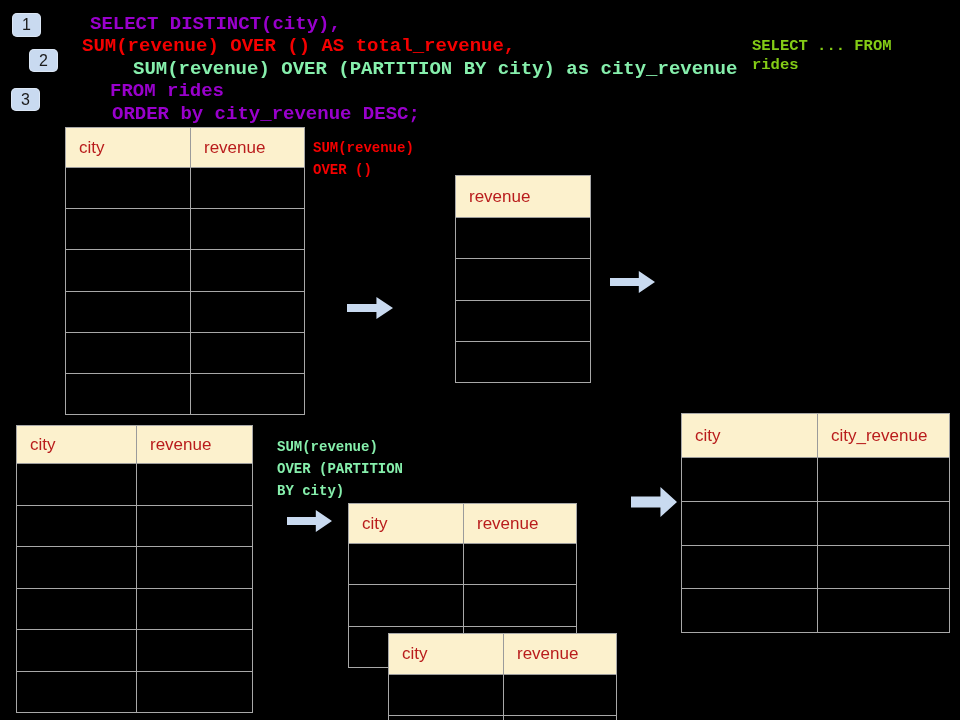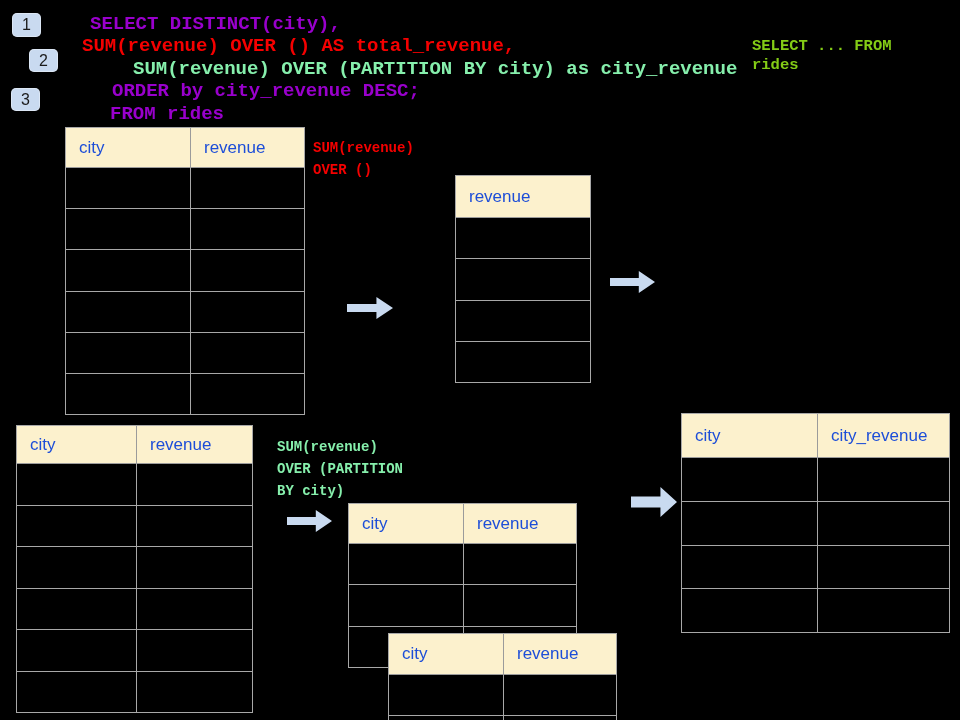--- a/index.html
+++ b/index.html
@@ -42,21 +42,21 @@
     position:absolute;background:#000;
     border:1px solid #A8A8A8;box-sizing:border-box;
     display:flex;flex-direction:column;
   }
   .thead{
     display:flex;background:#FCF1CD;border-bottom:1px solid #9b9b9b;
     box-sizing:border-box;flex:none;
   }
   .th{
     display:flex;align-items:center;box-sizing:border-box;
-    padding-left:13px;font-size:17px;color:#1d4ed8;
+    padding-left:13px;font-size:17px;color:#b91c1c;
   }
   .th:not(:last-child){border-right:1px solid #9b9b9b;}
   .tbody{display:flex;flex-direction:column;flex:1;}
   .trow{display:flex;flex:1;box-sizing:border-box;}
   .trow + .trow{border-top:1px solid #A8A8A8;}
   .tcell{box-sizing:border-box;height:100%;}
   .tcell:not(:last-child){border-right:1px solid #A8A8A8;}
 
   
   .t1 .th1,.t1 .tcell:nth-child(1){width:125px;}
@@ -83,22 +83,22 @@
 <body>
 
 <div class="badge" style="left:12px;top:13px;width:29px;height:24px;">1</div>
 <div class="badge" style="left:29px;top:49px;width:29px;height:23px;">2</div>
 <div class="badge" style="left:11px;top:88px;width:29px;height:23px;">3</div>
 
 <div class="abs" style="left:0;top:13px;">
   <div class="code-line c-purple" style="padding-left:90px;">SELECT DISTINCT(city),</div>
   <div class="code-line c-red" style="padding-left:82px;">SUM(revenue) OVER () AS total_revenue,</div>
   <div class="code-line c-green" style="padding-left:133px;">SUM(revenue) OVER (PARTITION BY city) as city_revenue</div>
+  <div class="code-line c-purple" style="padding-left:110px;">FROM rides</div>
   <div class="code-line c-purple" style="padding-left:112px;">ORDER by city_revenue DESC;</div>
-  <div class="code-line c-purple" style="padding-left:110px;">FROM rides</div>
 </div>
 
 <div class="abs" style="left:752px;top:37px;">
   <div class="note-line c-note">SELECT ... FROM</div>
   <div class="note-line c-note">rides</div>
 </div>
 
 <div class="abs" style="left:313px;top:137px;">
   <div class="annot c-red">SUM(revenue)</div>
   <div class="annot c-red">OVER ()</div>

